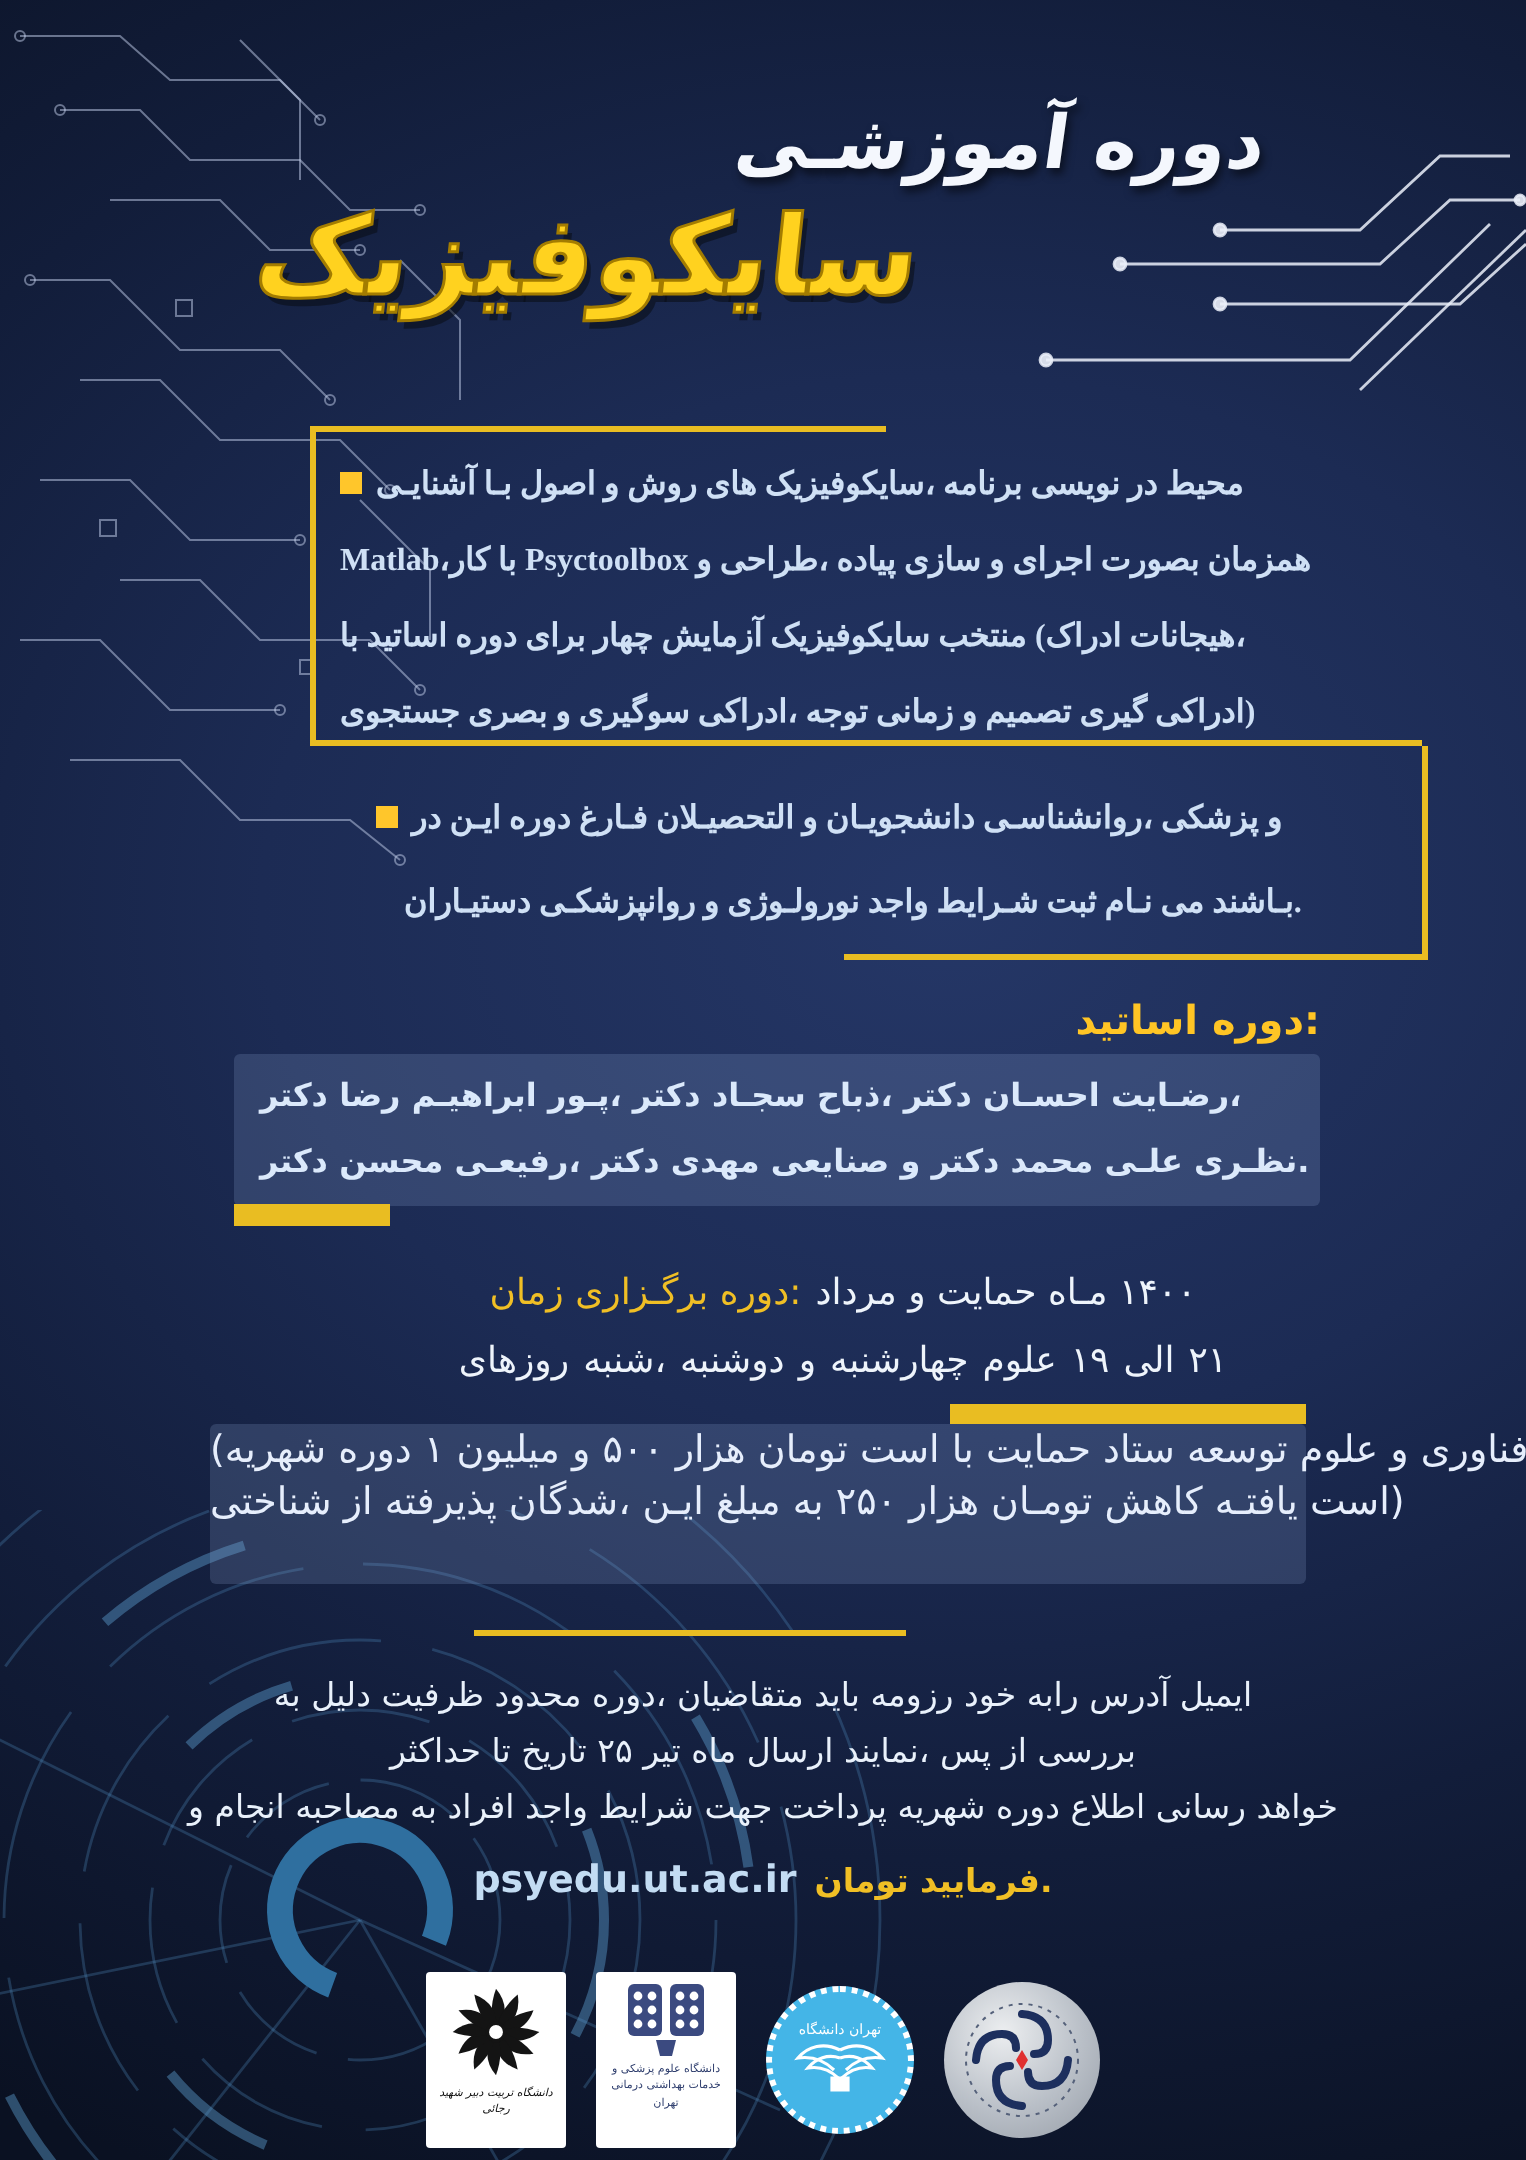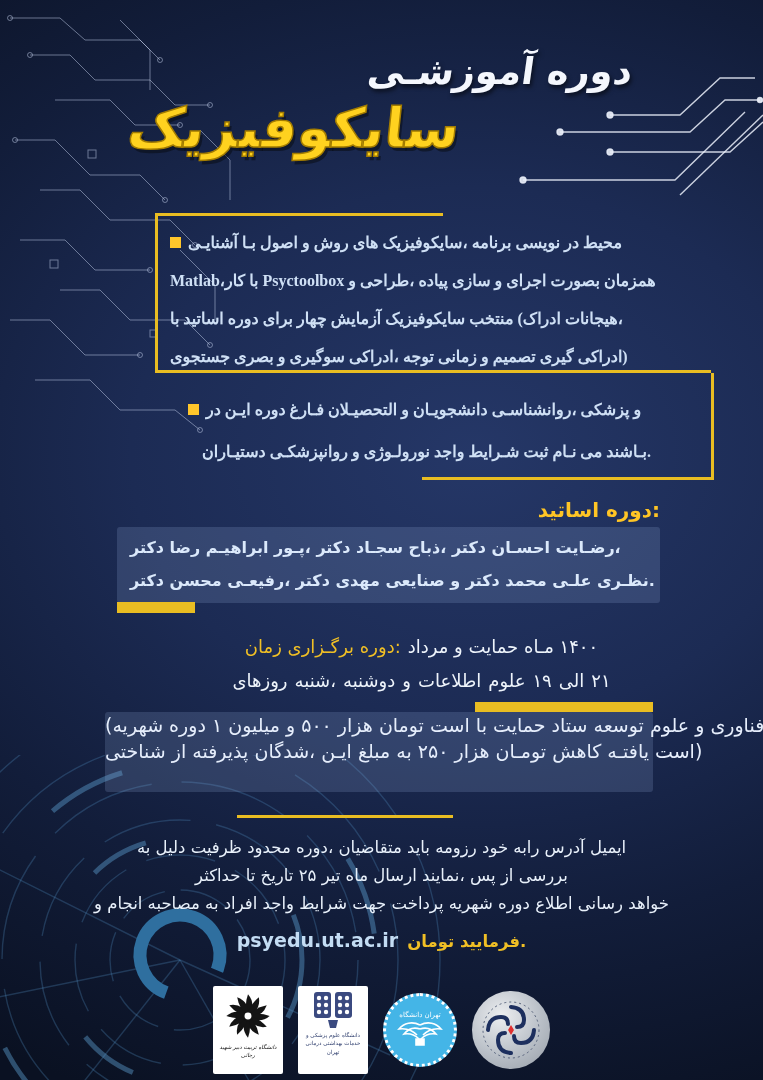--- a/index.html
+++ b/index.html
@@ -166,21 +166,21 @@
   <div class="abs center-wrap" style="top:630px;margin-left:40px;">
     <div class="sched-line nowrap">
       <span class="lab-y"><span dir="ltr" style="unicode-bidi: isolate;">زمان</span> <span dir="ltr" style="unicode-bidi: isolate;">برگـزاری</span> <span dir="ltr" style="unicode-bidi: isolate;">دوره:</span></span>
       <span class="val-w"><span dir="ltr" style="unicode-bidi: isolate;">مرداد</span> <span dir="ltr" style="unicode-bidi: isolate;">و</span> <span dir="ltr" style="unicode-bidi: isolate;">حمایت</span> <span dir="ltr" style="unicode-bidi: isolate;">مـاه</span> <span dir="ltr" style="unicode-bidi: isolate;">۱۴۰۰</span></span>
     </div>
     <div class="sched-line nowrap val-w">
         <span dir="ltr" style="unicode-bidi: isolate;">روزهای</span> 
         <span dir="ltr" style="unicode-bidi: isolate;">شنبه،</span> 
         <span dir="ltr" style="unicode-bidi: isolate;">دوشنبه</span> 
         <span dir="ltr" style="unicode-bidi: isolate;">و</span> 
-        <span dir="ltr" style="unicode-bidi: isolate;">اطلاعات</span> 
+        <span dir="ltr" style="unicode-bidi: isolate;">چهارشنبه</span> 
         <span dir="ltr" style="unicode-bidi: isolate;">علوم</span> 
         <span dir="ltr" style="unicode-bidi: isolate;">۱۹</span> 
         <span dir="ltr" style="unicode-bidi: isolate;">الی</span> 
         <span dir="ltr" style="unicode-bidi: isolate;">۲۱</span>
       </div>
   </div>
 
   <div class="yline" style="left:475px;top:702px;width:178px;height:10px;"></div>
   <div class="panel" style="left:105px;top:712px;width:548px;height:80px;">
     <div style="text-align:center;">

